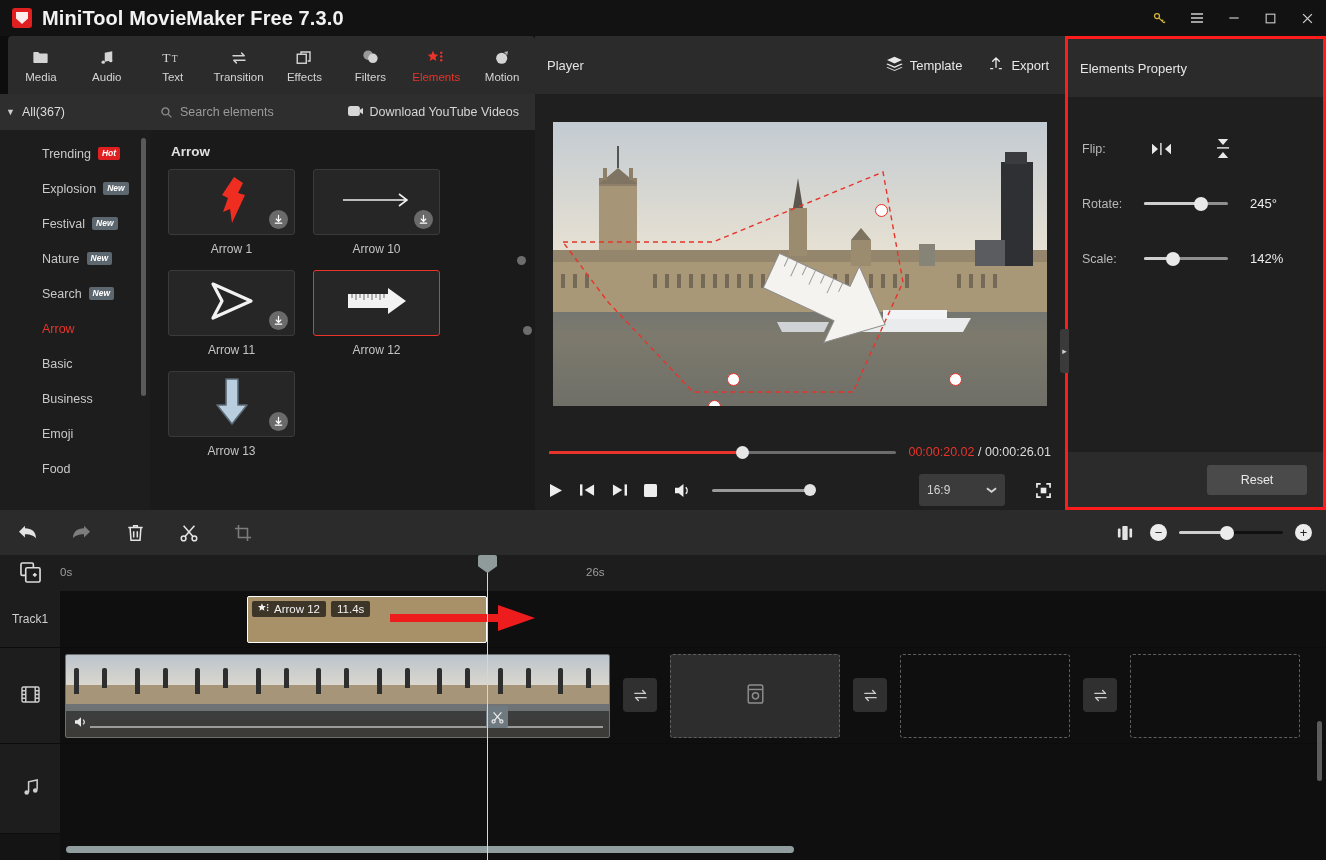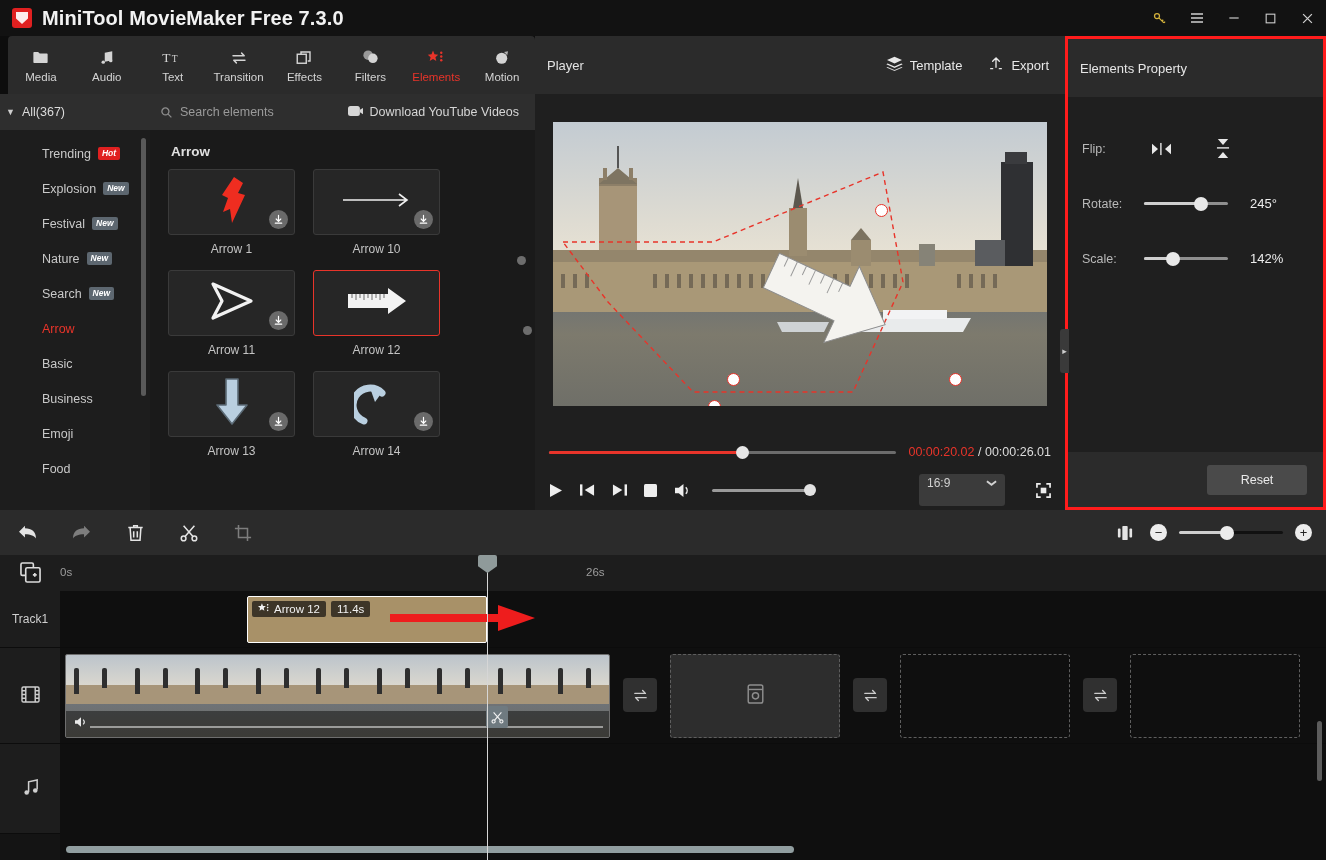--- a/index.html
+++ b/index.html
@@ -151,21 +151,21 @@
   .prog-knob { position: absolute; left: 55.5%; top: 50%; width: 13px; height: 13px; margin-left:-6px; margin-top: -6.5px;
                background: #e6e6e6; border-radius: 50%; }
   .time { font-size: 12.5px; white-space: nowrap; color: #dcdcdc; }
   .time .cur { color: #e8342a; }
   .ctrl-row { display: flex; align-items: center; height: 40px; gap: 17px; }
   .ctrl-btn { color: #ededed; display: flex; align-items: center; cursor: default; }
   .vol-track { position: relative; width: 100px; height: 3px; background: #9a9a9a; border-radius: 2px; margin-left: 4px; }
   .vol-knob { position: absolute; right: -4px; top: -4.5px; width: 12px; height: 12px; border-radius: 50%; background: #e2e2e2; }
   .ratio-sel {
     margin-left: auto; width: 86px; height: 24px; background: #3b3b3b; border-radius: 3px;
-    display: flex; align-items: flex-end; justify-content: space-between;
+    display: flex; align-items: center; justify-content: space-between;
     padding: 16px 8px; font-size: 12px; color: #d2d2d2; cursor: default;
   }
   .fs-btn { margin-left: 14px; color: #ededed; display: flex; cursor: default; }
 
   
   .proppanel {
     position: absolute; top: 36px; left: 1065px; width: 261px; height: 474px;
     background: #1f1f1f; border: 3px solid #ff1c1c;
   }
   .prop-head {
@@ -523,36 +523,20 @@
             </span>
             <div class="el-dl">
               <svg width="11" height="11" viewBox="0 0 24 24" fill="none" stroke="currentColor" stroke-width="2.6" stroke-linecap="round">
                   <path d="M12 3v12M7 11l5 5 5-5M5 20h14"></path>
                 </svg>
             </div>
           </div>
           <div class="el-label">Arrow 13</div>
         </div>
 
-        <div class="el-card">
-          <div class="el-thumb">
-            <span>
-              <svg width="46" height="50" viewBox="0 0 46 50" fill="none" stroke="#b9cfe0" stroke-width="7" stroke-linecap="round">
-                  <path d="M10 44a17 17 0 1118-28"></path>
-                  <path d="M15 8l14 6-8 11" fill="#b9cfe0" stroke="none"></path>
-                </svg>
-            </span>
-            <div class="el-dl">
-              <svg width="11" height="11" viewBox="0 0 24 24" fill="none" stroke="currentColor" stroke-width="2.6" stroke-linecap="round">
-                  <path d="M12 3v12M7 11l5 5 5-5M5 20h14"></path>
-                </svg>
-            </div>
-          </div>
-          <div class="el-label">Arrow 14</div>
-        </div>
 
       </div>
       <div class="el-scrolldot"></div>
     </div>
   </div>
 
   <div class="player">
     <div class="player-head">
       <div class="ptitle">Player</div>
       <div class="phead-btn phead-spacer">

